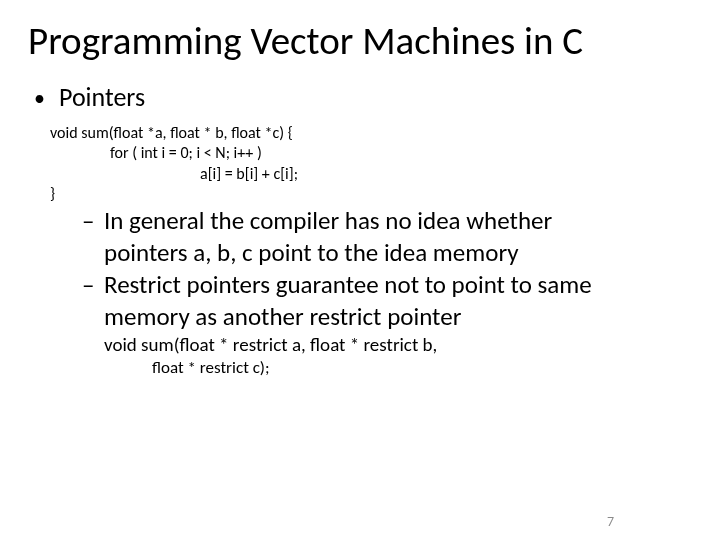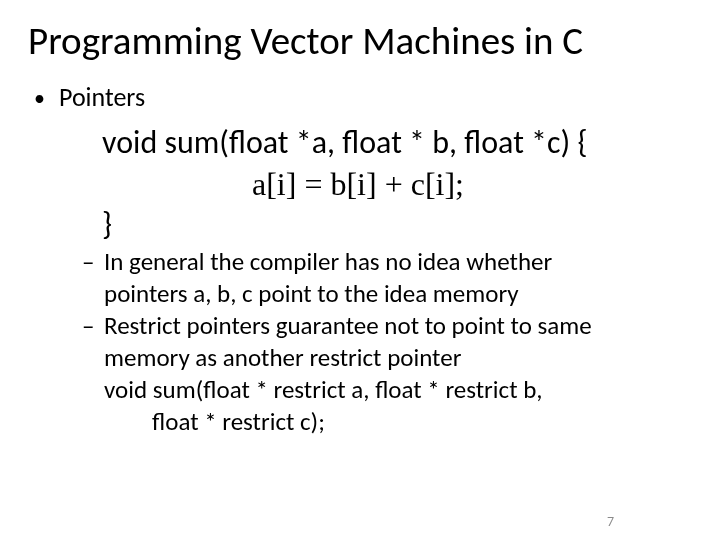--- a/index.html
+++ b/index.html
@@ -33,48 +33,48 @@
   }
   .bullet-dot {
     font-size: 22px;
     line-height: 1;
     margin-right: 14px;
   }
   .bullet-text {
     font-size: 26px;
   }
   .code-block {
-    margin-left: 74px;
-    font-size: 32px;
+    margin-left: 22px;
+    font-size: 16px;
     line-height: 1.28;
   }
   .code-line-1 { margin-left: 0; }
   .code-line-2 { margin-left: 60px; }
-  .code-line-3 { margin-left: 150px; font-family: Liberation Serif, serif; }
+  .code-line-3 { margin-left: 150px; }
   .code-line-4 { margin-left: 0; }
   .sub-bullet-row {
     display: flex;
     align-items: baseline;
     margin-left: 54px;
     font-size: 25px;
     line-height: 1.28;
   }
   .sub-dash {
     margin-right: 6px;
     min-width: 16px;
   }
   .sub-text {}
   .restrict-sig {
     margin-left: 76px;
-    font-size: 25px;
+    font-size: 19px;
     line-height: 1.28;
   }
   .restrict-sig-2 {
     margin-left: 124px;
-    font-size: 25px;
+    font-size: 17px;
     line-height: 1.28;
   }
   .page-number {
     position: absolute;
     right: 14px;
     bottom: 10px;
     font-size: 14px;
     color: #8a8a8a;
   }
 </style>
@@ -85,20 +85,21 @@
 
   <div class="title">Programming Vector Machines in C</div>
 
   <div class="bullet-row">
     <span class="bullet-dot">•</span>
     <span class="bullet-text">Pointers</span>
   </div>
 
   <div class="code-block">
     <div class="code-line-1">void sum(float *a, float * b, float *c) {</div>
+    <div class="code-line-2">for ( int i = 0; i &lt; N; i++ )</div>
     <div class="code-line-3">a[i] = b[i] + c[i];</div>
     <div class="code-line-4">}</div>
   </div>
 
   <div class="sub-bullet-row">
     <span class="sub-dash">–</span>
     <span class="sub-text">In general the compiler has no idea whether pointers a, b, c point to the idea memory</span>
   </div>
 
   <div class="sub-bullet-row">

